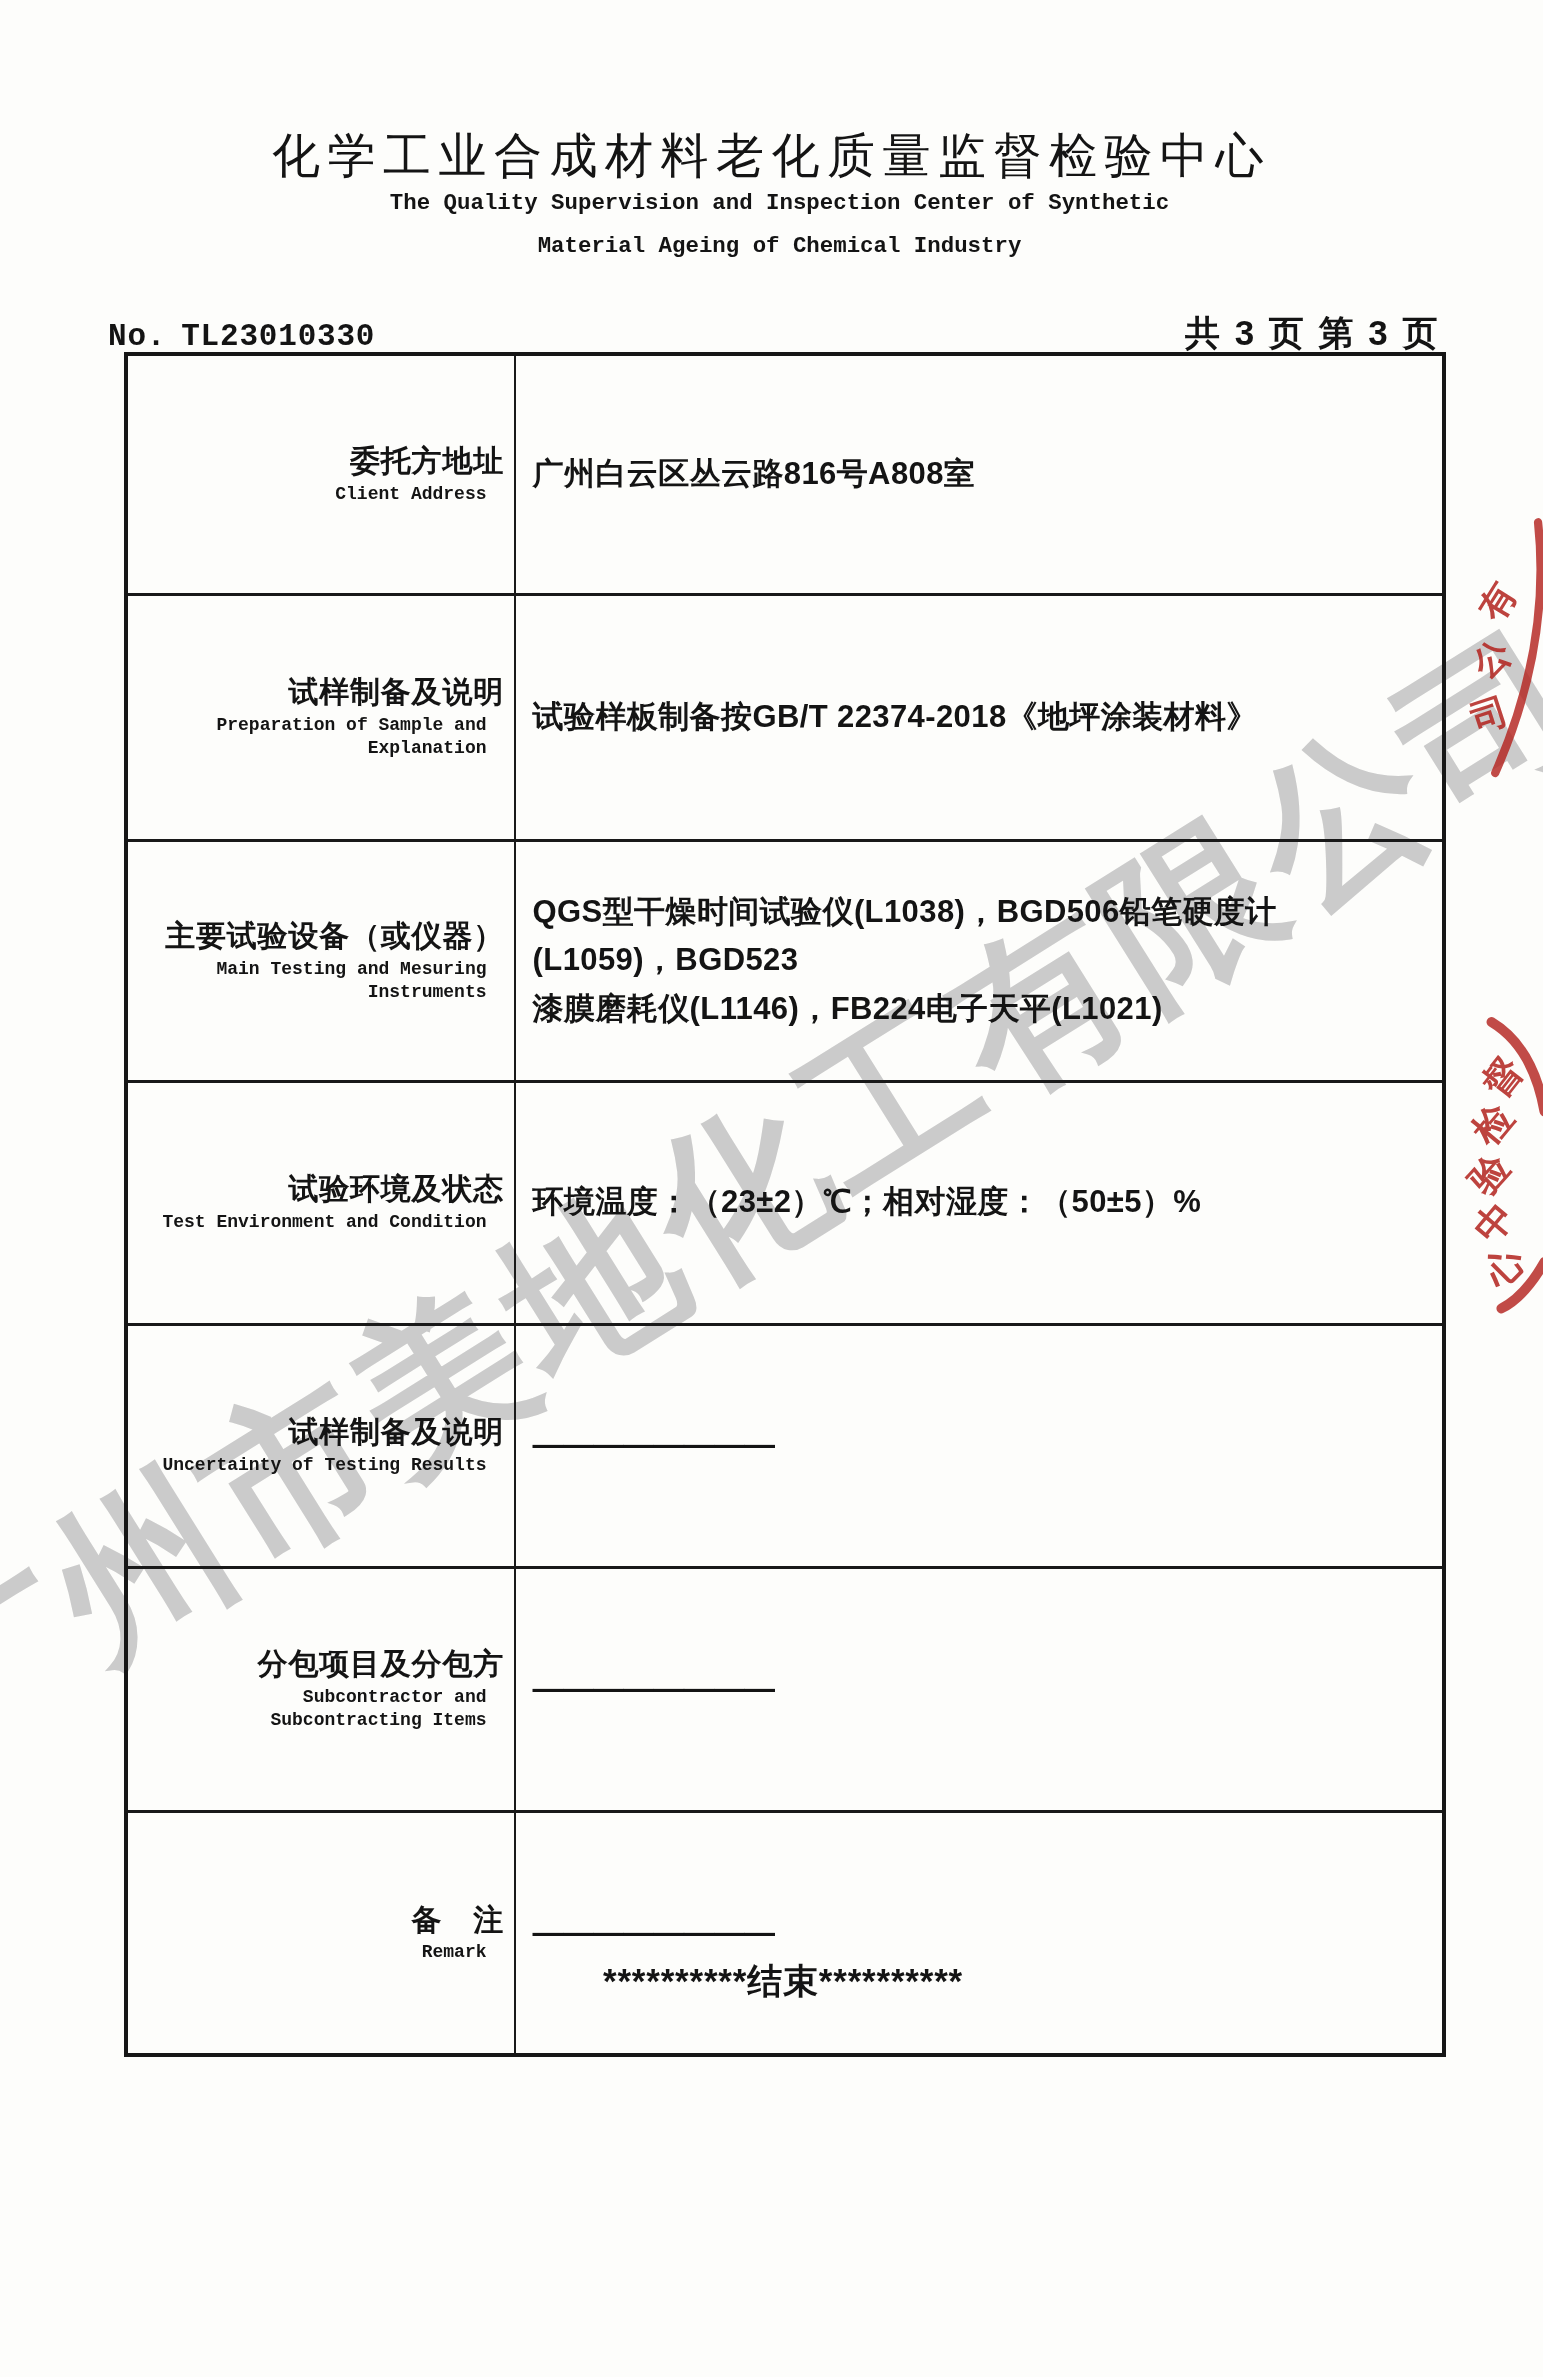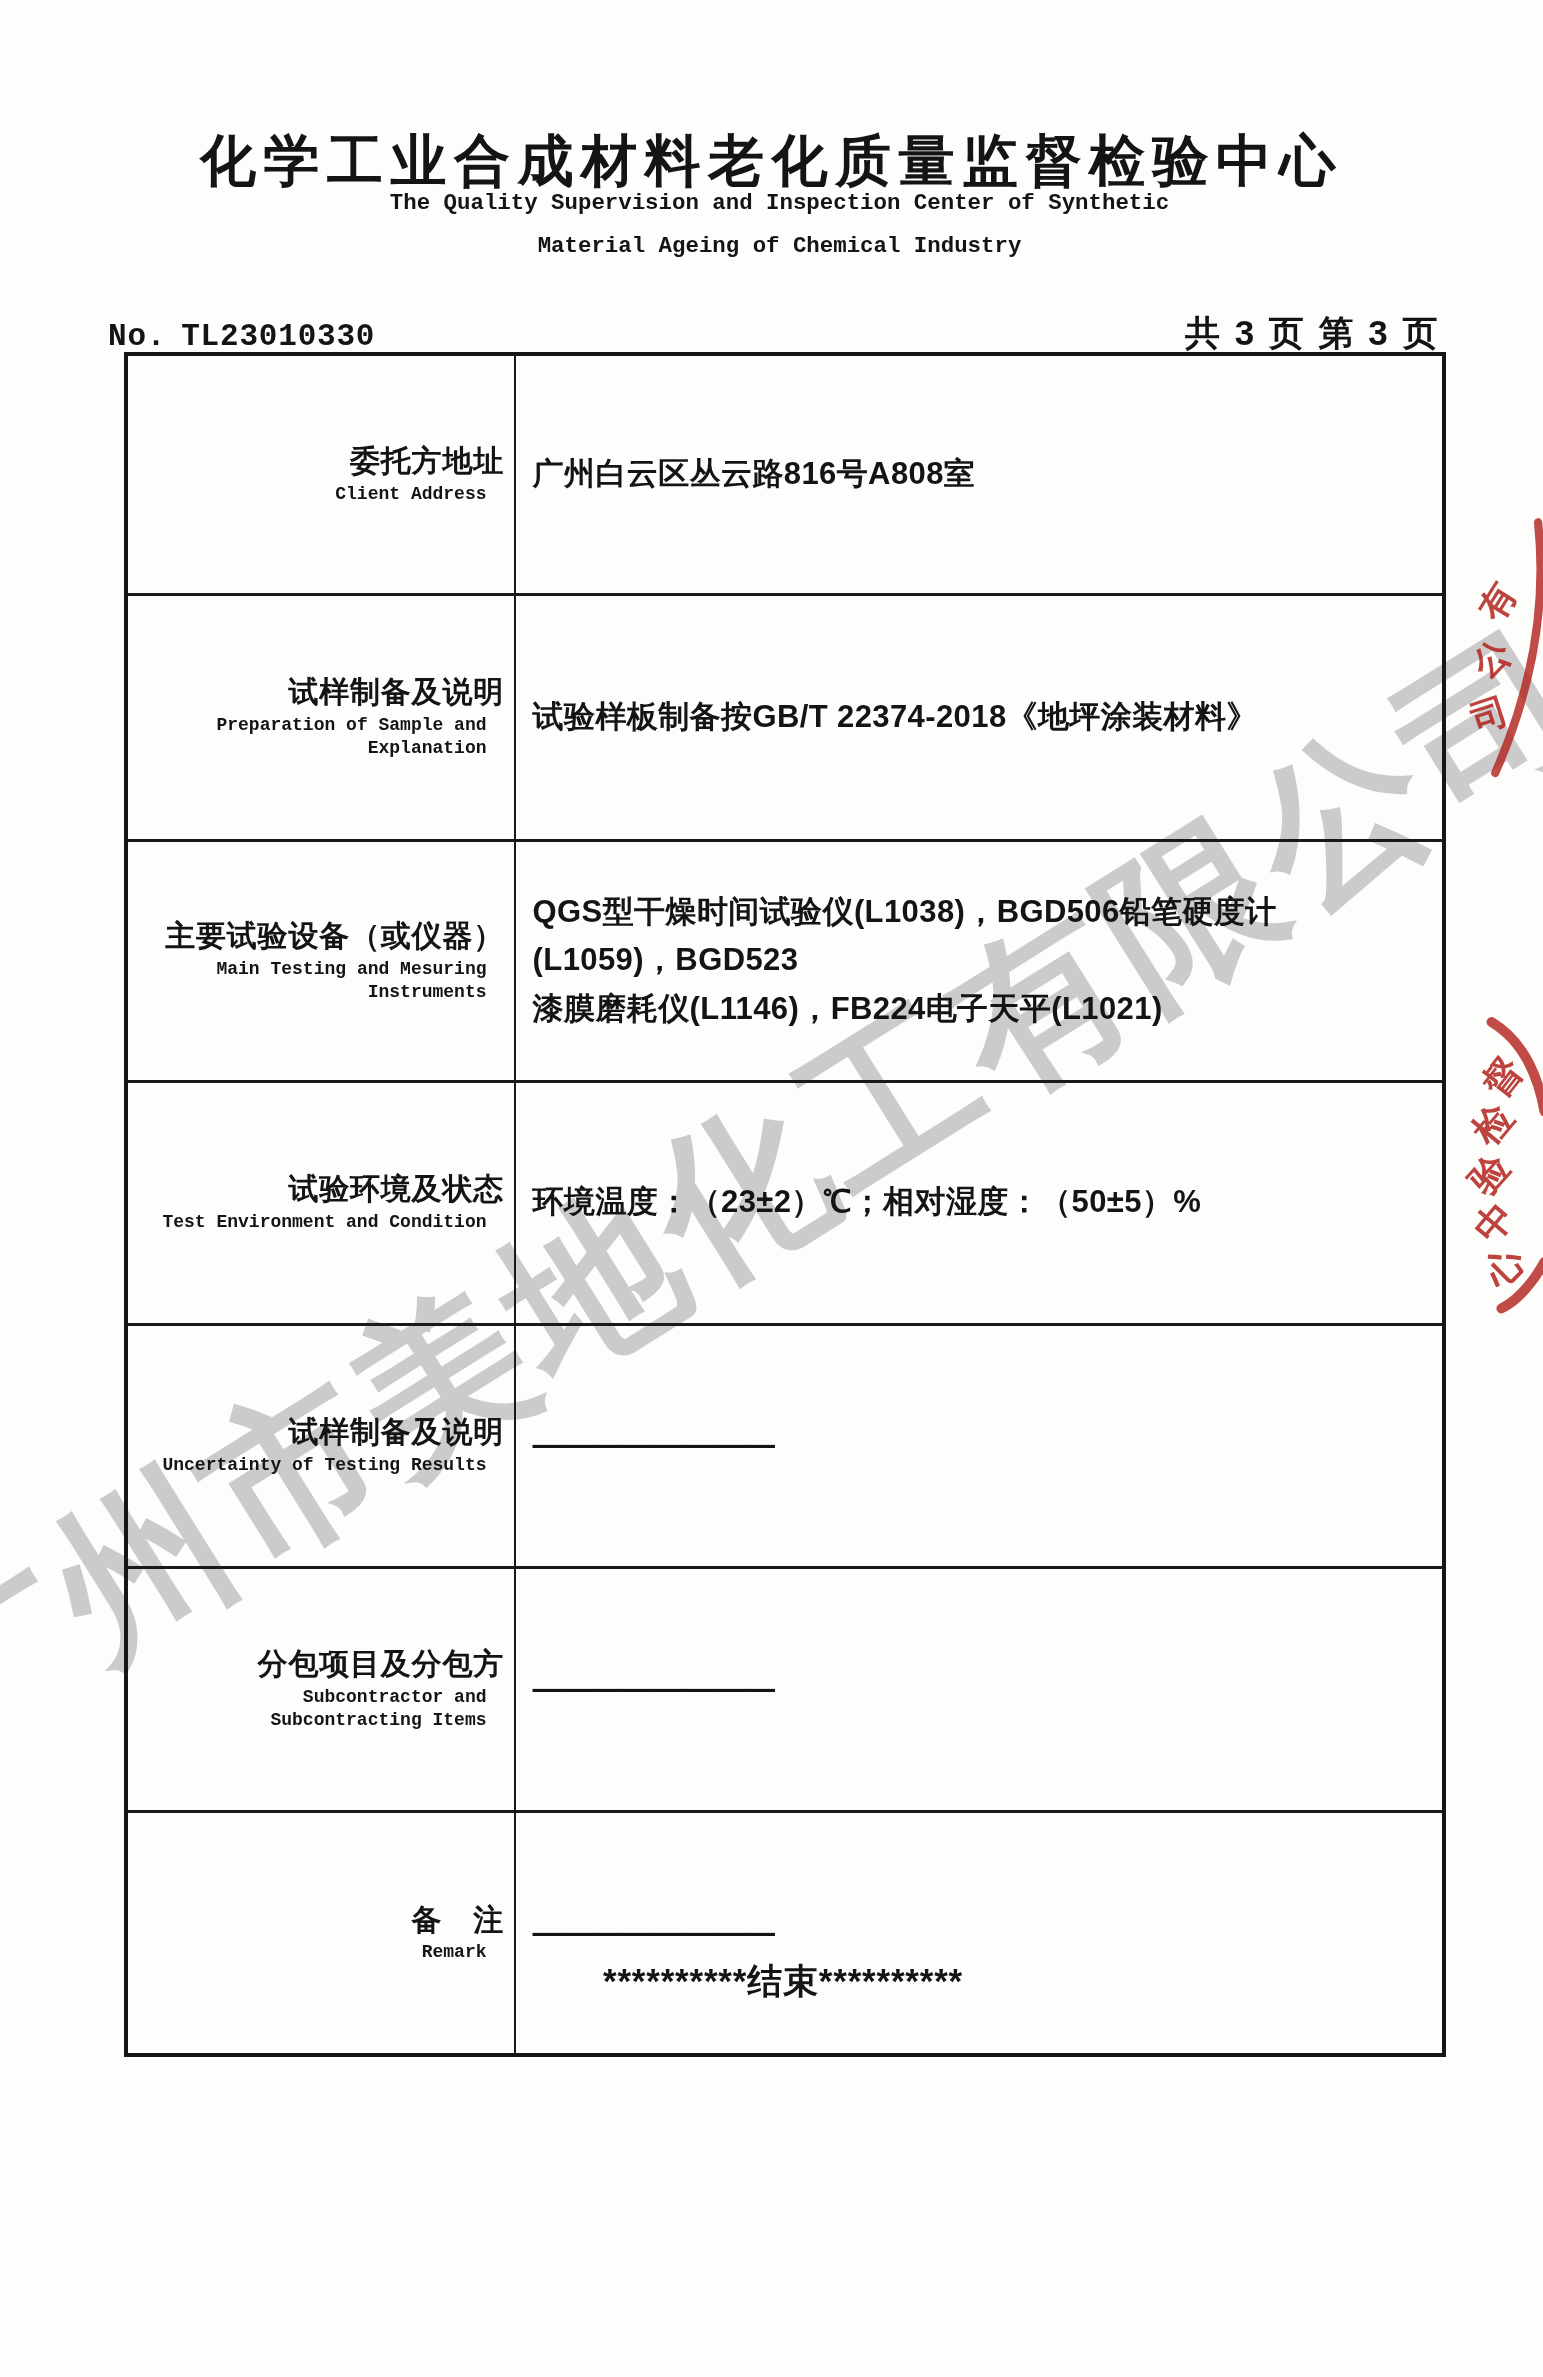--- a/index.html
+++ b/index.html
@@ -28,22 +28,22 @@
     opacity: 0.9;
     z-index: 1;
     pointer-events: none;
   }
 
   
   .title-cn {
     position: absolute;
     top: 124px; left: 0; width: 100%;
     text-align: center;
-    font-size: 56px;
-    font-weight: 700;
+    font-size: 48px;
+    font-weight: 400;
     letter-spacing: 7.5px;
     z-index: 2;
   }
   .title-en {
     position: absolute;
     left: 0; width: 100%;
     text-align: center;
     font-family: "Liberation Mono", "DejaVu Sans Mono", monospace;
     font-size: 22.4px;
     font-weight: 700;

